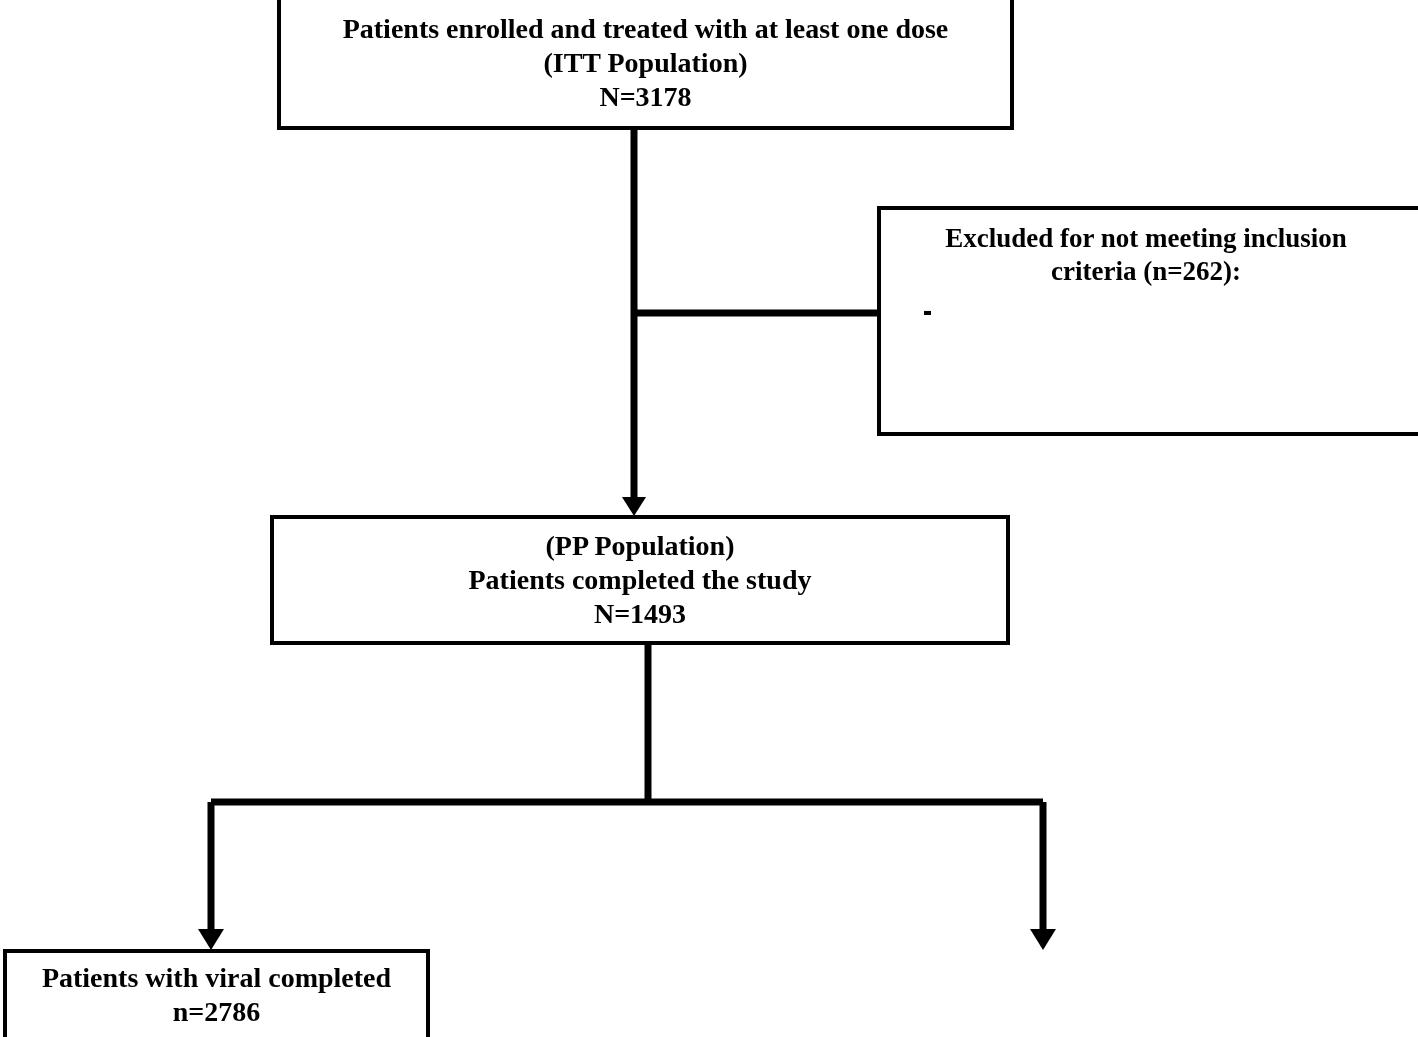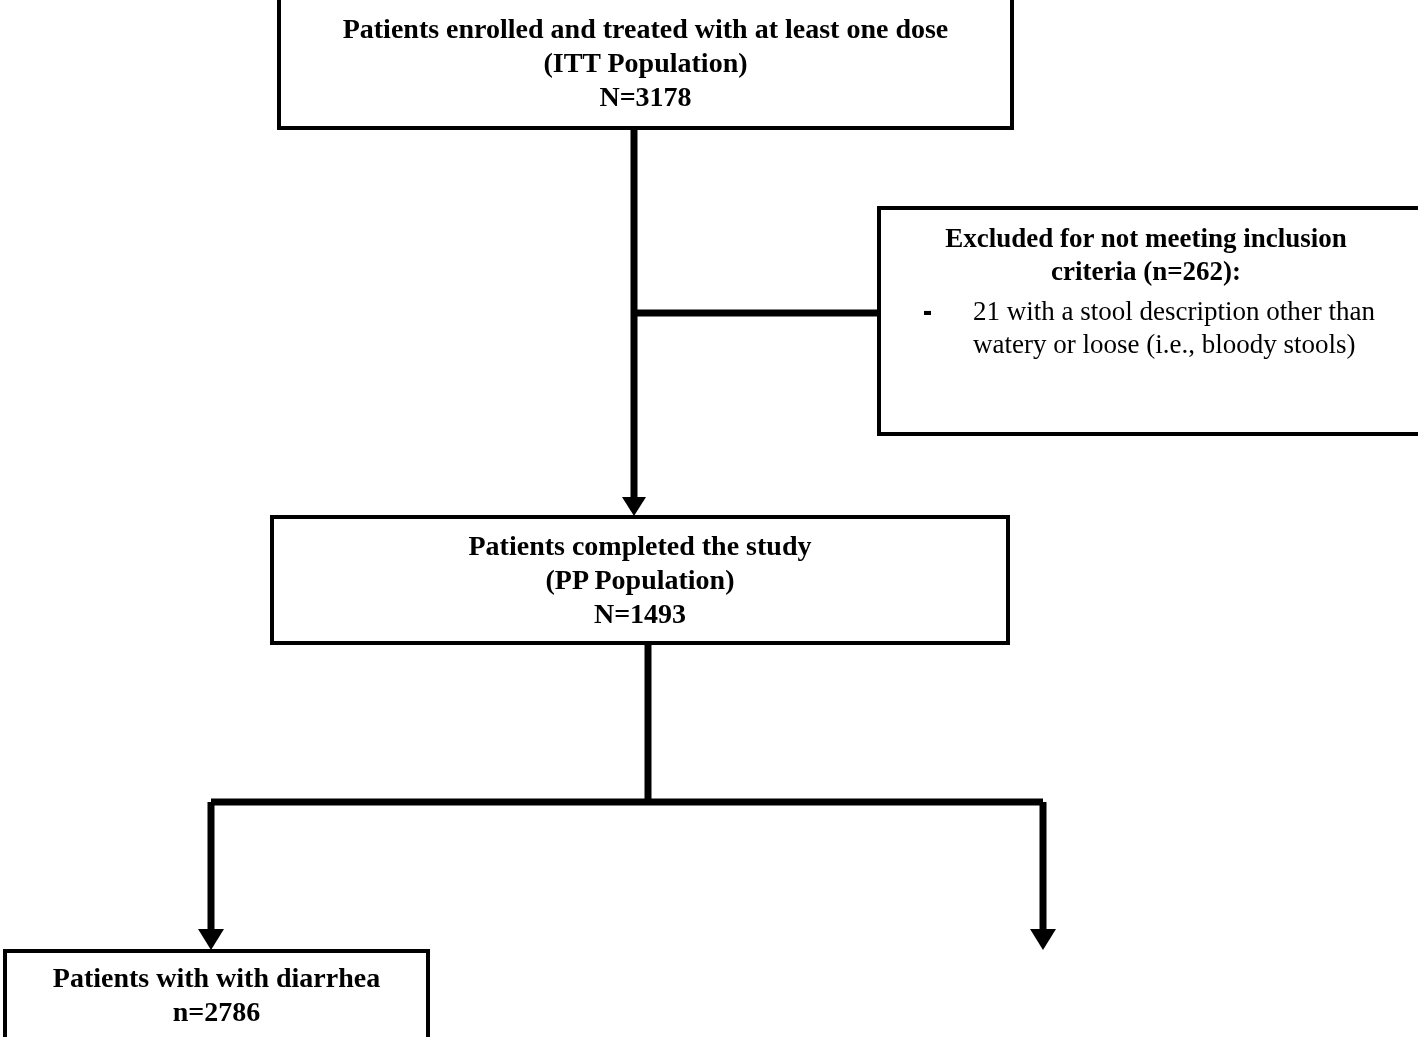--- a/index.html
+++ b/index.html
@@ -152,30 +152,29 @@
   </div>
 
   <div class="node" id="node-excluded">
     <div class="excl-heading">Excluded for not meeting inclusion criteria (n=262):</div>
     <ul class="excl-list">
       <li class="excl-item">
         <span class="excl-bullet">-</span>
       </li>
       <li class="excl-item">
         <span class="excl-bullet">-</span>
-        <span>21 with a stool description other than watery or loose (i.e., bloody stools)</span>
       </li>
     </ul>
   </div>
 
   <div class="node" id="node-pp">
+    <div class="node-line">(PP Population)</div>
     <div class="node-line">Patients completed the study</div>
-    <div class="node-line">(PP Population)</div>
     <div class="node-line">N=1493</div>
   </div>
 
   <div class="node" id="node-viral">
-    <div class="node-line">Patients with with diarrhea</div>
+    <div class="node-line">Patients with viral completed</div>
     <div class="node-line">n=2786</div>
   </div>
 
 
 </div>
 
 </body></html>

